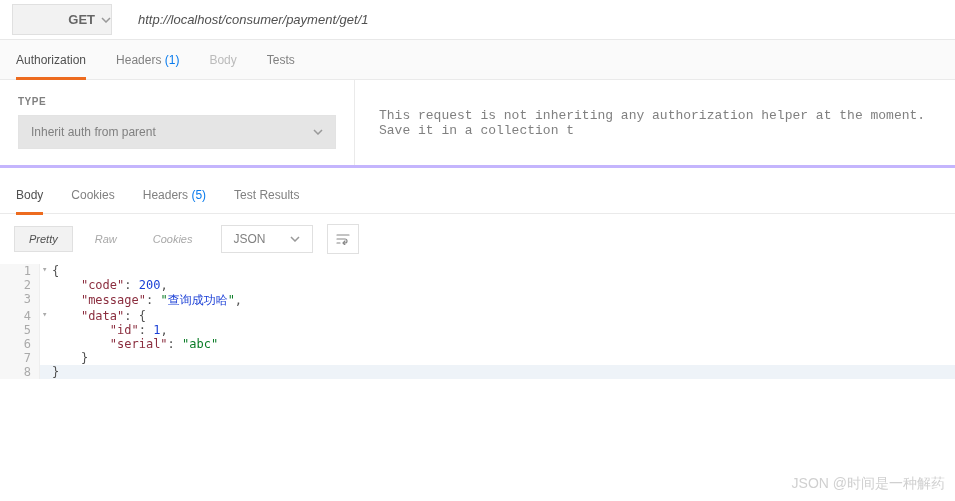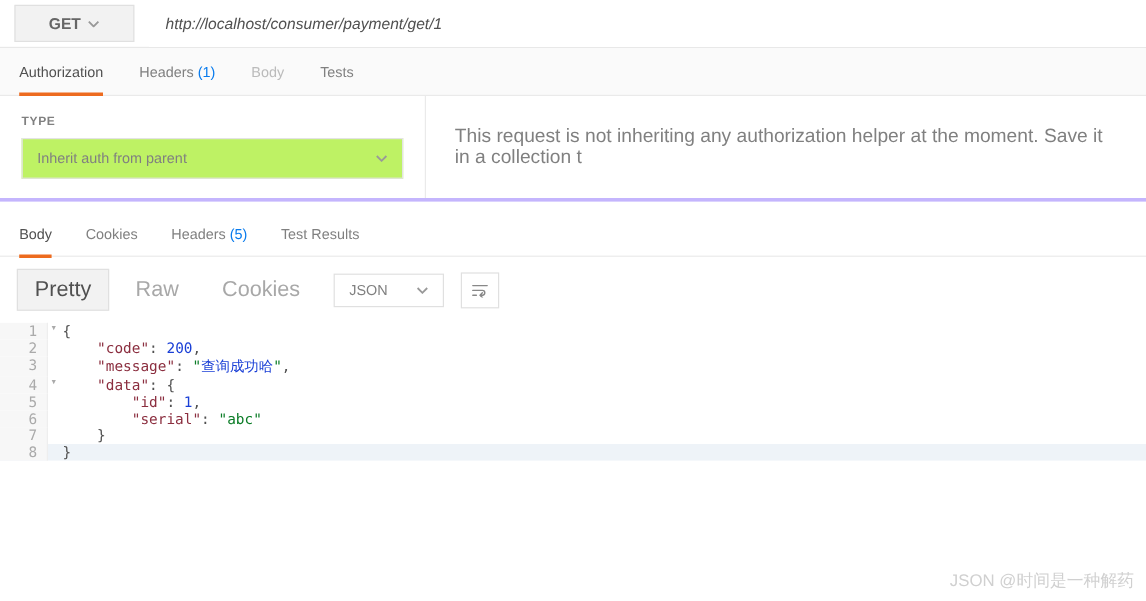--- a/index.html
+++ b/index.html
@@ -1,34 +1,34 @@
 <!DOCTYPE html>
 <html><head>
 <meta charset="utf-8">
 <style>
 * { box-sizing: border-box; margin: 0; padding: 0; }
 body { font-family: -apple-system, "Helvetica Neue", Arial, sans-serif; font-size: 12px; color: #505050; background: #fff; width: 955px; }
 .request-bar { display: flex; height: 40px; background: #fff; border-bottom: 1px solid #e8e8e8; }
-.method-btn { display: flex; align-items: center; justify-content: center; gap: 6px; width: 100px; margin: 4px 12px; background: #f2f2f2; border: 1px solid #e0e0e0; color: #666; font-size: 13px; font-weight: 600; cursor: pointer; }
+.method-btn { display: flex; align-items: center; justify-content: flex-end; gap: 6px; width: 100px; margin: 4px 12px; background: #f2f2f2; border: 1px solid #e0e0e0; color: #666; font-size: 13px; font-weight: 600; cursor: pointer; }
 .url-input { flex: 1; border: none; padding: 0 14px; font-size: 13px; color: #505050; outline: none; font-style: italic; }
 .tabs-row { display: flex; gap: 30px; padding: 0 16px; height: 40px; align-items: center; border-bottom: 1px solid #eaeaea; background: #fafafa; }
 .tab { color: #808080; font-size: 12px; cursor: pointer; height: 40px; line-height: 40px; }
 .tab.active { color: #505050; box-shadow: inset 0 -3px 0 #ed6b1f; }
 .tab .count { color: #097bed; }
 .tab.disabled { color: #bbb; }
 .auth-panel { display: flex; border-bottom: 3px solid #c4b5fd; }
 .auth-left { width: 355px; padding: 16px 18px; border-right: 1px solid #eaeaea; }
 .auth-label { font-size: 10px; font-weight: 700; color: #808080; letter-spacing: .5px; margin-bottom: 8px; }
-.select-box { display: flex; align-items: center; justify-content: space-between; background: #bef264; border: 1px solid #e3e3e3; height: 34px; padding: 0 12px; color: #808080; cursor: pointer; }
+.select-box { display: flex; align-items: center; justify-content: space-between; background: #e5e5e5; border: 1px solid #e3e3e3; height: 34px; padding: 0 12px; color: #808080; cursor: pointer; }
 .auth-desc { font-size: 12px; color: #808080; line-height: 1.6; margin-top: 14px; }
 .auth-desc a { color: #ed6b1f; text-decoration: none; }
-.auth-right { flex: 1; display: flex; align-items: center; justify-content: center; color: #808080; font-size: 16px; padding: 0 24px; }
+.auth-right { flex: 1; display: flex; align-items: center; justify-content: center; color: #808080; font-size: 13px; padding: 0 24px; font-family: Liberation Mono, monospace; }
 .resp-tabs { display: flex; gap: 28px; padding: 0 16px; height: 38px; align-items: center; border-bottom: 1px solid #eaeaea; margin-top: 8px; }
 .vtabs { display: flex; gap: 8px; padding: 10px 14px; align-items: center; }
-.vtab { padding: 6px 14px; color: #a8a8a8; font-size: 18px; cursor: pointer; }
+.vtab { padding: 6px 14px; color: #a8a8a8; font-size: 11px; cursor: pointer; font-style: italic; }
 .vtab.active { background: #f2f2f2; border: 1px solid #e0e0e0; color: #505050; }
 .fmt-select { display: flex; align-items: center; gap: 24px; padding: 6px 12px; border: 1px solid #e0e0e0; background: #fff; color: #808080; font-size: 12px; margin-left: 6px; cursor: pointer; }
 .icon-btn { width: 32px; height: 30px; border: 1px solid #e0e0e0; background: #fff; display: flex; align-items: center; justify-content: center; margin-left: 6px; cursor: pointer; color: #808080; }
 .code-area { font-family: Consolas, Menlo, monospace; font-size: 12px; }
 .code-line { display: flex; }
 .gutter { width: 40px; text-align: right; padding-right: 8px; color: #aaa; background: #f7f7f7; border-right: 1px solid #eee; user-select: none; position: relative; }
 .fold { position: absolute; left: 42px; color: #aaa; font-size: 9px; }
 .code { padding-left: 12px; white-space: pre; }
 .code-line.hl { background: #eef3f8; }
 .k { color: #8b2e3f; }

